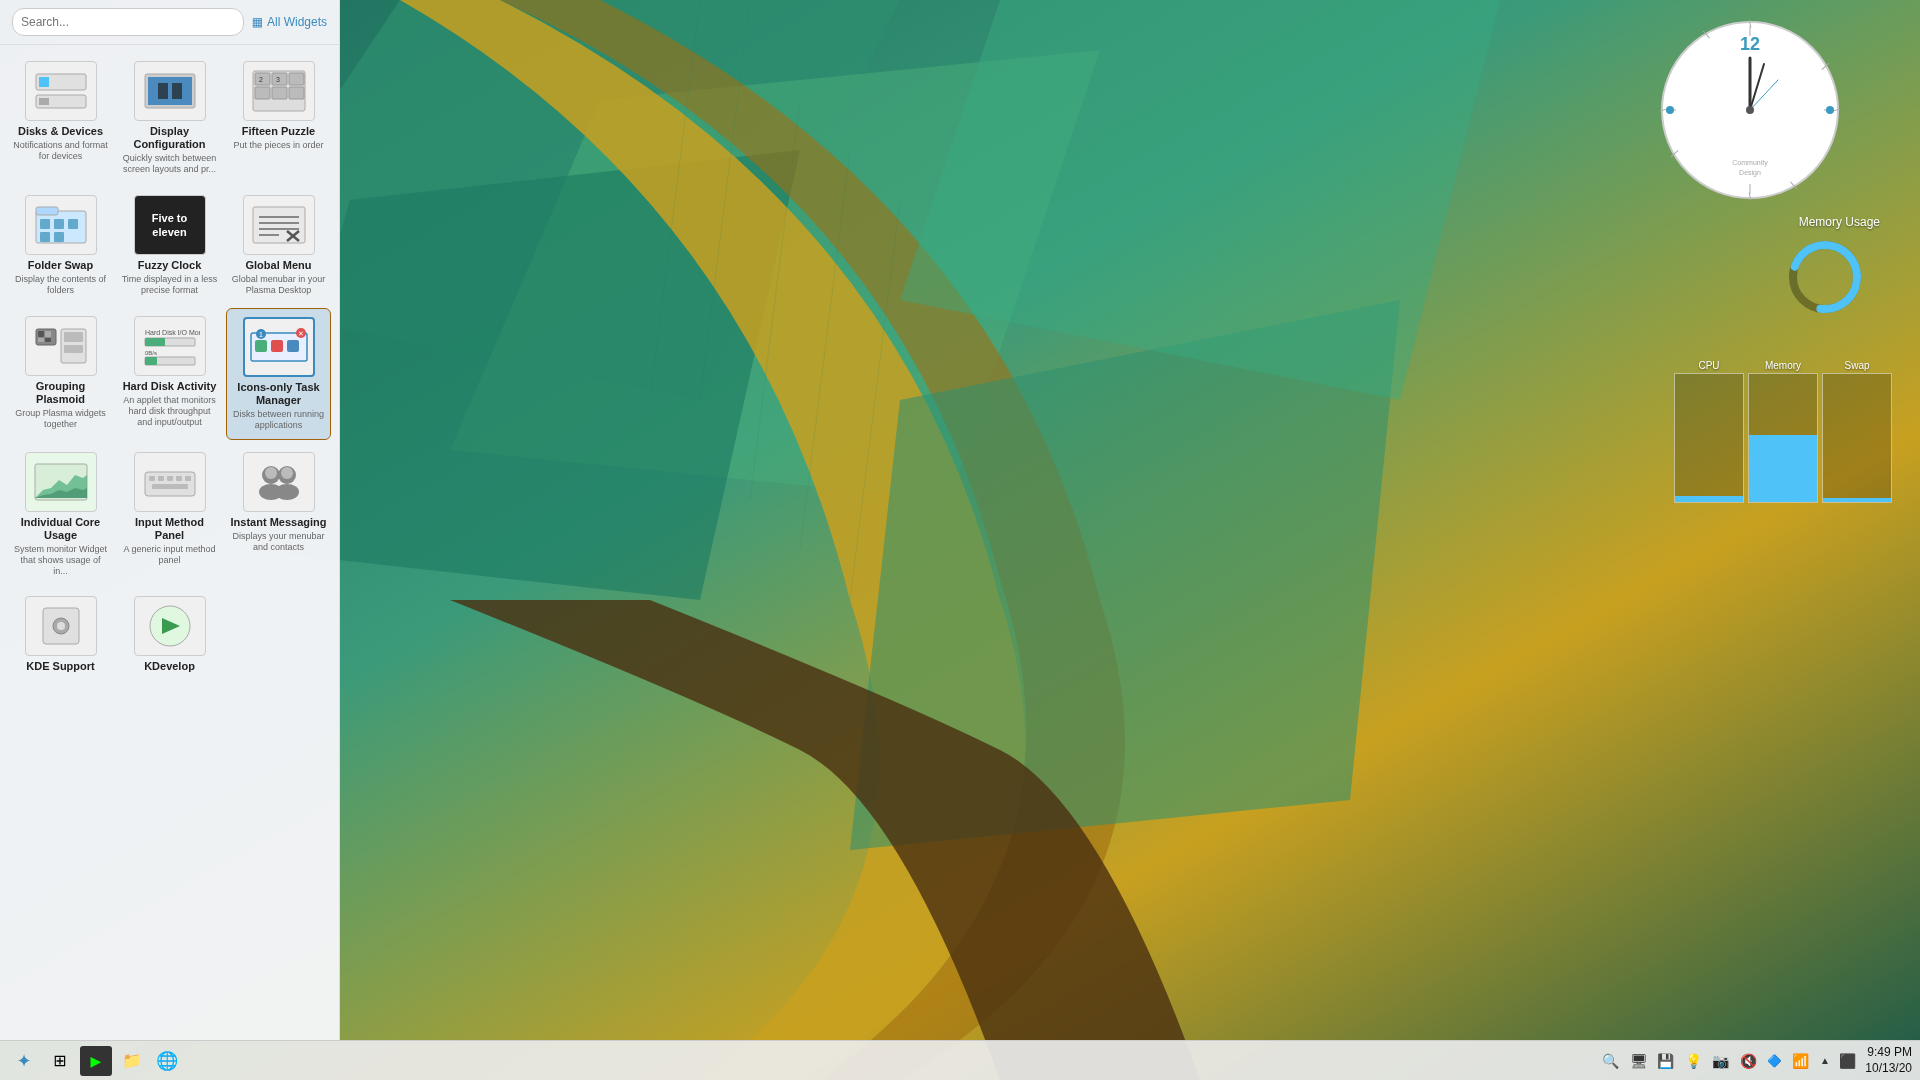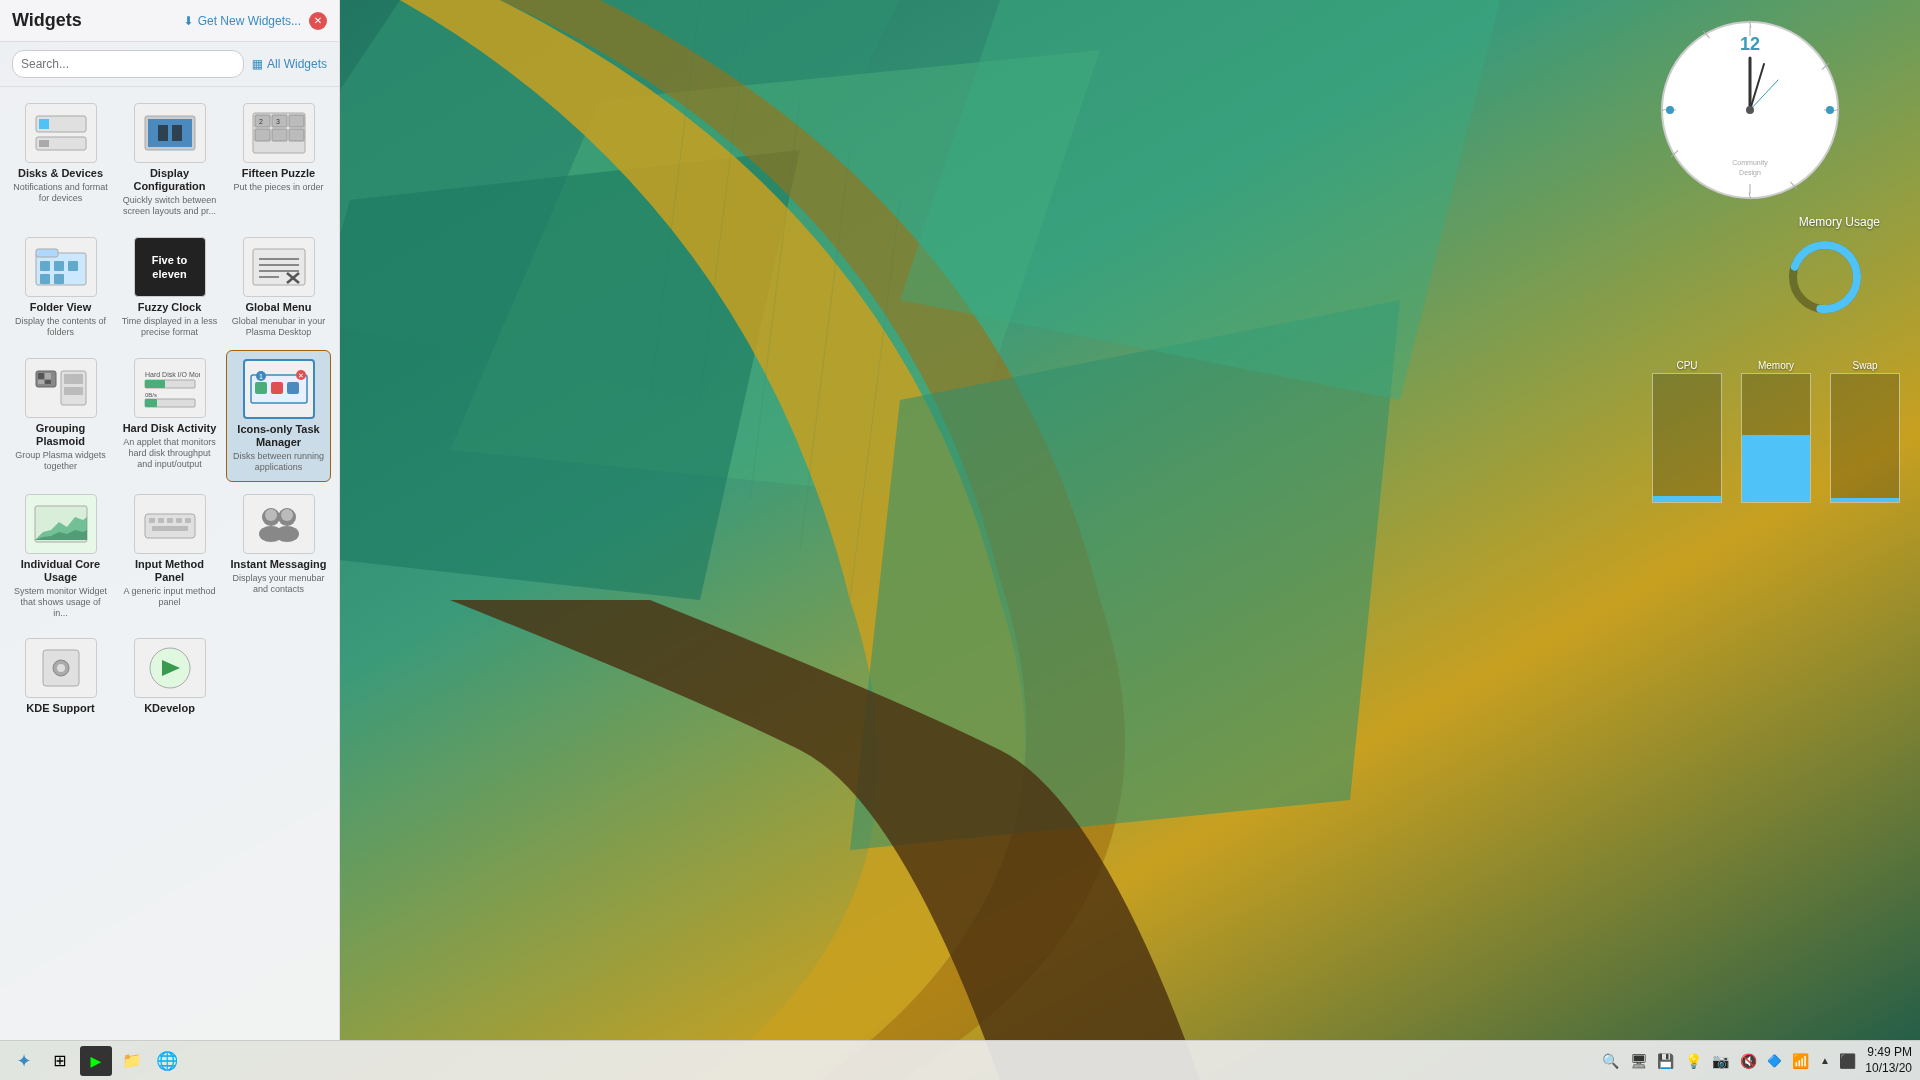--- a/index.html
+++ b/index.html
@@ -244,24 +244,24 @@
     .memory-ring {
       width: 80px;
       height: 80px;
       margin: 0 auto 12px;
     }
 
     
     #sysmon-widget {
       position: absolute;
       top: 360px;
-      right: 20px;
+      right: 28px;
       z-index: 20;
       display: flex;
-      gap: 19px;
+      gap: 4px;
       align-items: flex-end;
     }
 
     .sysmon-col {
       display: flex;
       flex-direction: column;
       align-items: center;
       gap: 2px;
     }
 
@@ -419,30 +419,20 @@
   <div class="sysmon-col">
     <div class="sysmon-label">Swap</div>
     <div class="sysmon-bar-container">
       <div class="sysmon-bar" style="height: 3%"></div>
     </div>
   </div>
 </div>
 
 <div id="widgets-panel">
 
-  <div id="panel-header">
-    <span id="panel-title">Widgets</span>
-    <div id="panel-header-right">
-      <button id="get-new-btn">
-        <span>⬇</span>
-        <span>Get New Widgets...</span>
-      </button>
-      <div id="close-panel-btn">✕</div>
-    </div>
-  </div>
 
   <div id="search-row">
     <input id="search-input" type="text" placeholder="Search..." style="">
     <button id="all-widgets-btn">
       <span>▦</span>
       <span>All Widgets</span>
     </button>
   </div>
 
   <div id="widgets-grid">
@@ -499,21 +489,21 @@
             <rect x="5" y="4" width="22" height="8" rx="2" fill="#b0d8ff" stroke="#aaa"></rect>
             <g fill="#4a9abf" opacity="0.8">
               <rect x="9" y="16" width="10" height="10" rx="1"></rect>
               <rect x="23" y="16" width="10" height="10" rx="1"></rect>
               <rect x="37" y="16" width="10" height="10" rx="1"></rect>
               <rect x="9" y="29" width="10" height="10" rx="1"></rect>
               <rect x="23" y="29" width="10" height="10" rx="1"></rect>
             </g>
           </svg>
         </div>
-        <div class="widget-name">Folder View</div>
+        <div class="widget-name">Folder Swap</div>
         <div class="widget-desc">Display the contents of folders</div>
       </div>
       <div class="widget-item">
         <div class="widget-thumb thumb-fuzzy" style="background:#222;color:white;">
           <div style="font-size:11px;font-weight:bold;line-height:1.3;text-align:center;padding:4px;">Five to<br>eleven</div>
         </div>
         <div class="widget-name">Fuzzy Clock</div>
         <div class="widget-desc">Time displayed in a less precise format</div>
       </div>
       <div class="widget-item">

